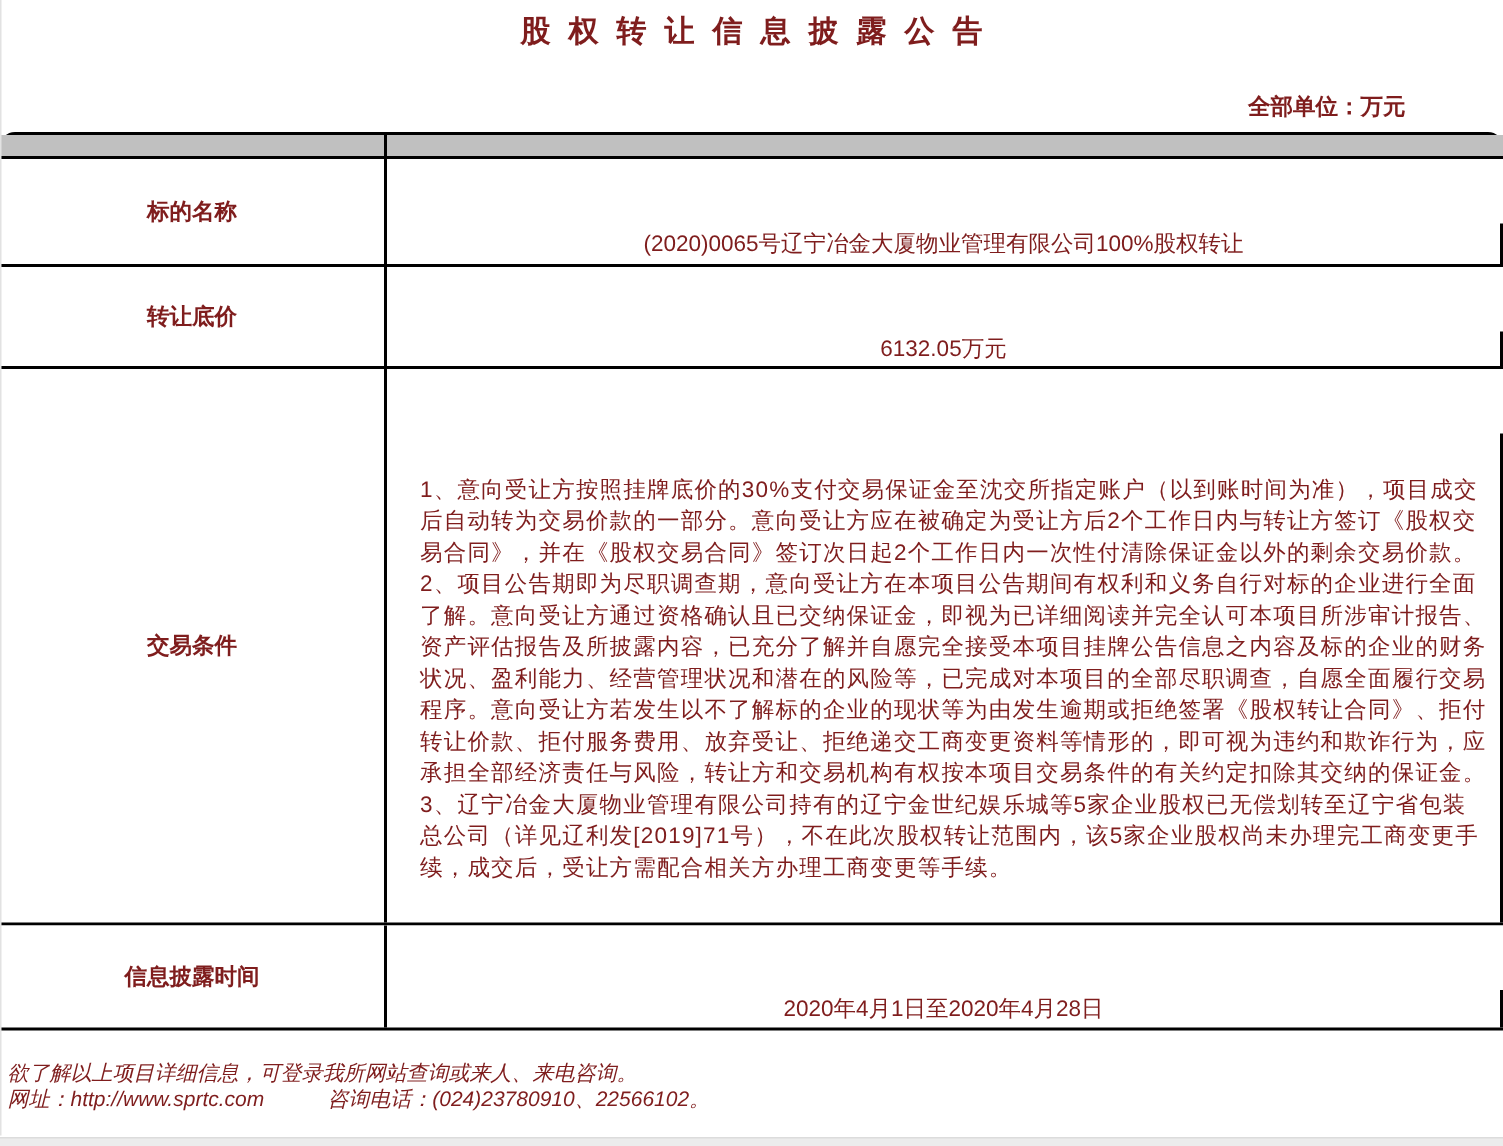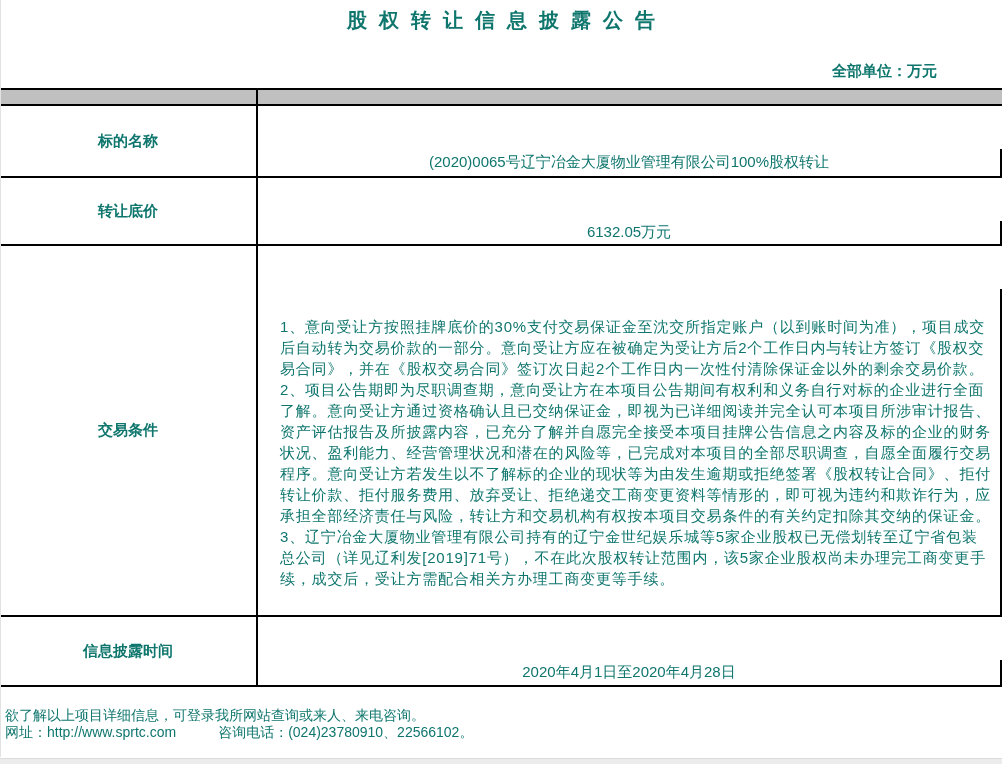--- a/index.html
+++ b/index.html
@@ -1,21 +1,21 @@
 <!DOCTYPE html>
 <html style="--hdr-fill: #c0c0c0; --border-color: #000000;"><head>
 <meta charset="utf-8">
 <style>
   html, body { margin: 0; padding: 0; background: #ffffff; }
   .page {
     position: relative;
     width: 1002px;
     height: 764px;
     background: #ffffff;
-    color: #0f766e;
+    color: #7f1d1d;
     font-family: "Liberation Sans", "DejaVu Sans", sans-serif;
     overflow: hidden;
   }
   .doc-title {
     position: absolute;
     top: 7px; left: 0;
     width: 100%;
     text-align: center;
     font-size: 20px;
     font-weight: bold;
@@ -30,20 +30,21 @@
     right: 65px;
     font-size: 15px;
     font-weight: bold;
   }
   .tbl {
     position: absolute;
     top: 88px; left: 0;
     width: 1002px;
     border-top: 2px solid var(--border-color, #000);
     box-sizing: border-box;
+    border-radius: 10px;
   }
   .trow {
     display: flex;
     border-bottom: 2px solid var(--border-color, #000);
     box-sizing: border-box;
     background: #fff;
   }
   .trow .c1 {
     flex: 0 0 258px;
     width: 258px;
@@ -80,20 +81,21 @@
     letter-spacing: 0.8px;
     padding: 0 8px 0 22px;
   }
   .r-date { height: 70px; }
   .footer {
     position: absolute;
     top: 707px;
     left: 5px;
     font-size: 14px;
     line-height: 17px;
+    font-style: italic;
   }
   .footer div { white-space: pre; }
   .left-edge {
     position: absolute;
     left: 0; top: 0;
     width: 1px; height: 757px;
     background: #e2e2e2;
   }
   .bottom-strip {
     position: absolute;

